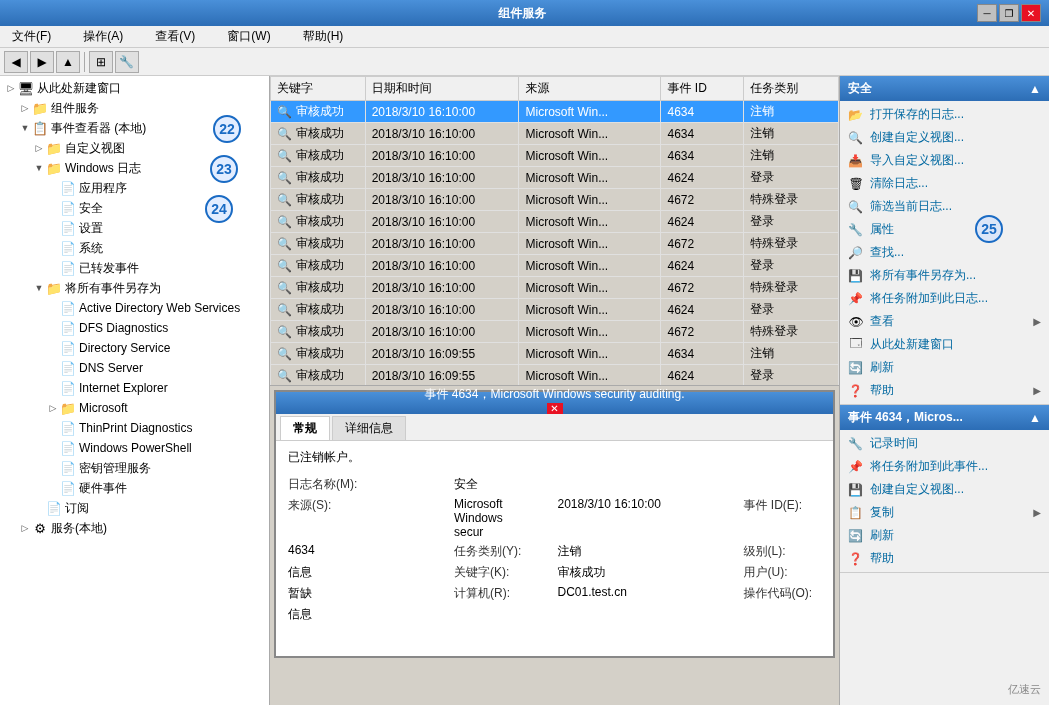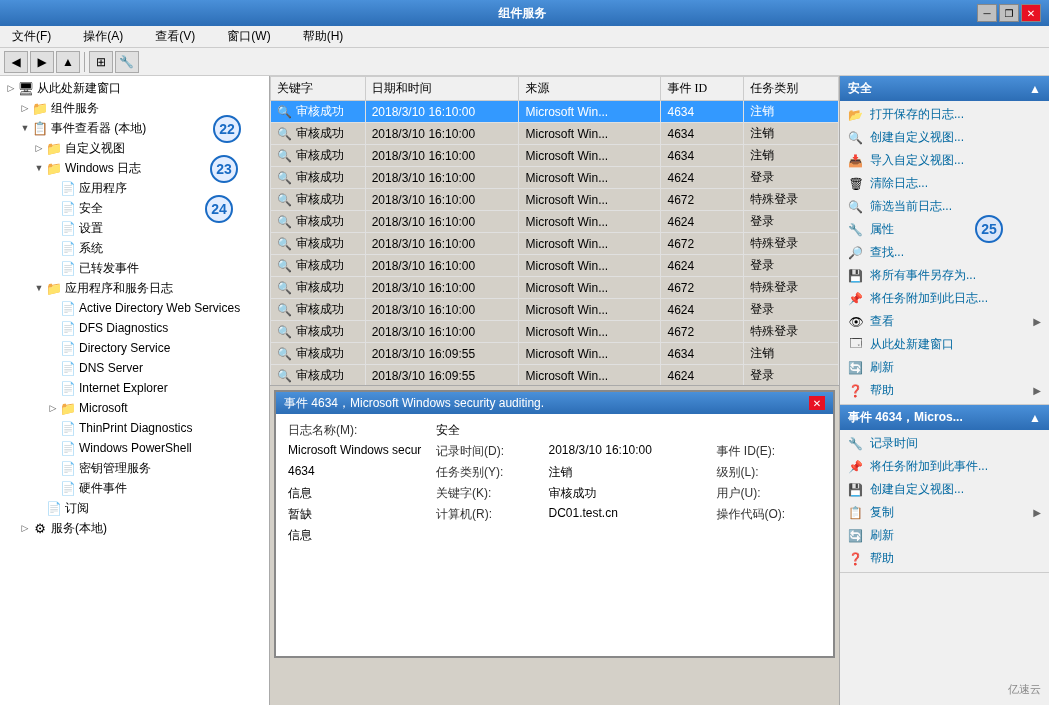--- a/index.html
+++ b/index.html
@@ -169,21 +169,20 @@
     }
     .event-table th {
       background: #f0f0f0;
       border: 1px solid #ccc;
       padding: 3px 6px;
       text-align: left;
       font-size: 12px;
       font-weight: normal;
       white-space: nowrap;
       overflow: hidden;
-      font-family: Liberation Serif, serif;
     }
     .event-table td {
       border: 1px solid #e0e0e0;
       padding: 2px 6px;
       font-size: 12px;
       white-space: nowrap;
       overflow: hidden;
       text-overflow: ellipsis;
     }
     .event-table tr.selected td { background: #3399ff; color: white; }
@@ -207,23 +206,24 @@
       flex: 0 0 auto;
       height: 268px;
       position: relative;
     }
     .event-detail-titlebar {
       background: linear-gradient(to bottom, #4a90d9, #2c6db5);
       color: white;
       height: 22px;
       display: flex;
       align-items: center;
-      justify-content: space-between;
+      justify-content: flex-end;
       padding: 0 8px;
       font-size: 12px;
+      flex-direction: column;
     }
     .event-detail-close {
       width: 16px;
       height: 14px;
       background: #e81123;
       border: none;
       color: white;
       font-size: 10px;
       cursor: pointer;
       display: flex;
@@ -257,21 +257,21 @@
       flex: 1;
       font-size: 12px;
     }
     .detail-desc {
       font-size: 12px;
       margin-bottom: 10px;
     }
     .detail-grid {
       display: grid;
       grid-template-columns: 140px 1fr 160px 1fr;
-      gap: 4px 8px;
+      gap: 4px 26px;
       font-size: 12px;
     }
     .detail-label { color: #333; }
     .detail-value { color: #000; }
 
     
     .actions-panel {
       width: 210px;
       background: #f0f0f0;
       border-left: 1px solid #aaa;
@@ -441,21 +441,21 @@
       <div class="tree-item">
     <span class="tree-indent" style="width:42px;display:inline-block;"></span>
     <span class="tree-expand"> </span>
     <span class="tree-icon">📄</span>
     <span class="tree-label">已转发事件</span>
   </div>
       <div class="tree-item">
     <span class="tree-indent" style="width:28px;display:inline-block;"></span>
     <span class="tree-expand">▼</span>
     <span class="tree-icon">📁</span>
-    <span class="tree-label">应用程序和服务日志</span>
+    <span class="tree-label">将所有事件另存为</span>
   </div>
       <div class="tree-item">
     <span class="tree-indent" style="width:42px;display:inline-block;"></span>
     <span class="tree-expand"> </span>
     <span class="tree-icon">📄</span>
     <span class="tree-label">Active Directory Web Services</span>
   </div>
       <div class="tree-item">
     <span class="tree-indent" style="width:42px;display:inline-block;"></span>
     <span class="tree-expand"> </span>
@@ -696,28 +696,33 @@
   </tr>
           </tbody>
       </table>
     </div>
 
     <div class="event-detail">
       <div class="event-detail-titlebar">
         <span>事件 4634，Microsoft Windows security auditing.</span>
         <button class="event-detail-close">✕</button>
       </div>
+      <div class="detail-tabs">
+        <div class="detail-tab active">常规</div>
+        <div class="detail-tab">详细信息</div>
+      </div>
       <div class="detail-content">
+        <div class="detail-desc">已注销帐户。</div>
         <div class="detail-grid" id="detail-grid">
         <span class="detail-label">日志名称(M):</span>
             <span class="detail-value">安全</span>
             <span></span>
             <span></span>
+            <span class="detail-label">来源(S):</span>
             <span class="detail-value">Microsoft Windows secur</span>
-            <span class="detail-label">记录时间(D):</span>
             <span class="detail-value">2018/3/10 16:10:00</span>
             <span class="detail-label">事件 ID(E):</span>
             <span class="detail-value">4634</span>
             <span class="detail-label">任务类别(Y):</span>
             <span class="detail-value">注销</span>
             <span class="detail-label">级别(L):</span>
             <span class="detail-value">信息</span>
             <span class="detail-label">关键字(K):</span>
             <span class="detail-value">审核成功</span>
             <span class="detail-label">用户(U):</span>

